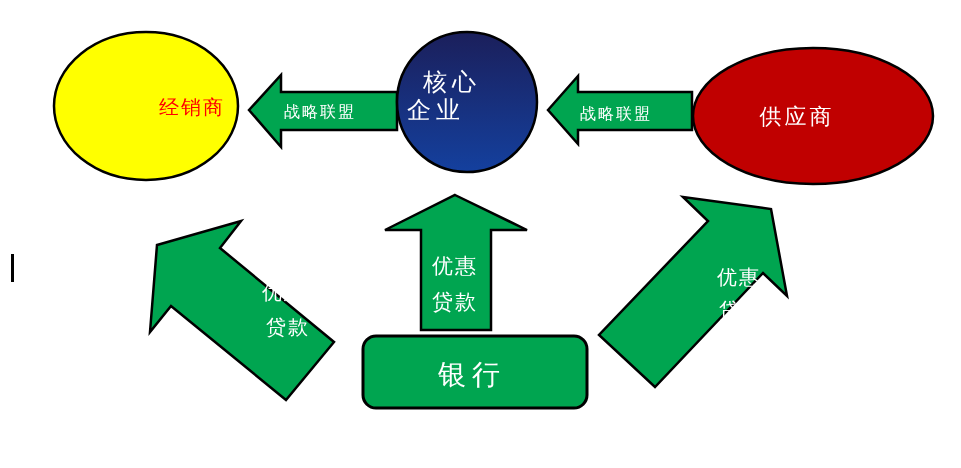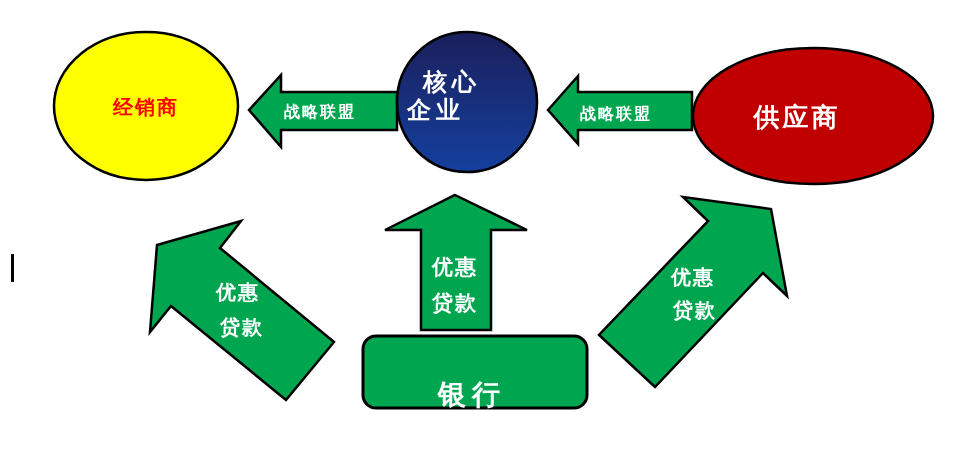--- a/index.html
+++ b/index.html
@@ -3,28 +3,28 @@
 <meta charset="utf-8">
 <style>
   html,body{margin:0;padding:0;background:#fff;}
   .stage{
     position:relative;width:961px;height:468px;background:#ffffff;
     overflow:hidden;font-family:"DejaVu Serif","Liberation Serif",serif;
   }
   .stage svg{position:absolute;left:0;top:0;}
   .label{
     position:absolute;transform:translate(-50%,-50%);
-    font-weight:bold;white-space:nowrap;line-height:1;z-index:2;
+    font-weight:normal;white-space:nowrap;line-height:1;z-index:2;
   }
-  .lbl-20{font-size:20px;letter-spacing:2px;}
+  .lbl-20{font-size:20px;letter-spacing:2px;margin-left:46px;}
   .lbl-18{font-size:16px;letter-spacing:2px;}
   .lbl-21{font-size:21px;letter-spacing:2px;}
-  .lbl-22{font-size:26px;letter-spacing:3px;text-align:right;}
+  .lbl-22{font-size:22px;letter-spacing:3px;text-align:right;}
   .lbl-24{font-size:24px;letter-spacing:5px;}
-  .lbl-28{font-size:28px;letter-spacing:6px;margin-top:20px;}
+  .lbl-28{font-size:28px;letter-spacing:6px;}
 </style>
 </head>
 <body>
 
 <div class="stage">
 
   <svg width="961" height="468" viewBox="0 0 961 468">
     <defs>
       <linearGradient id="coreGrad" x1="0" y1="0" x2="0" y2="1">
         <stop offset="0" stop-color="#1B1F5B"></stop>

